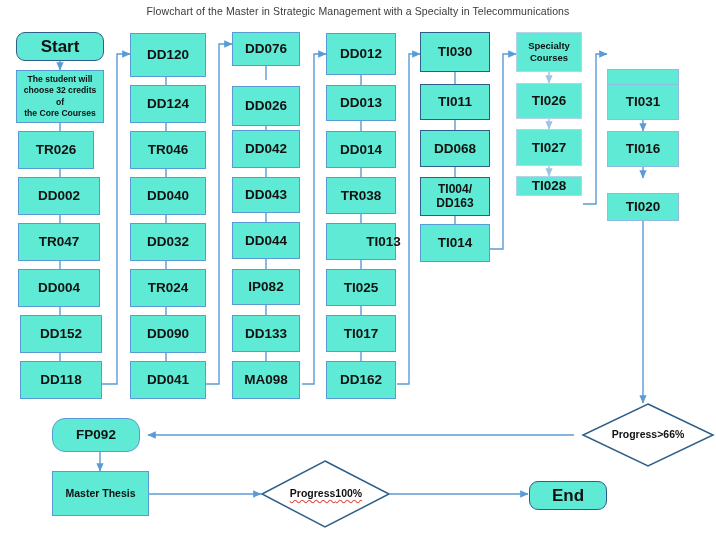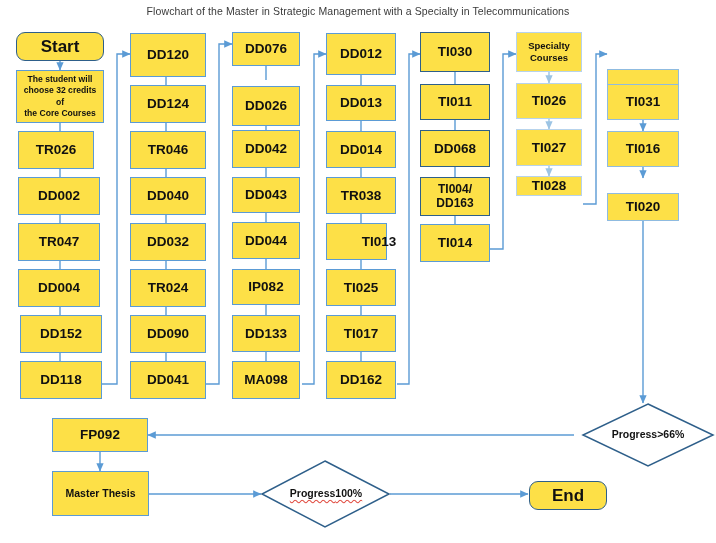--- a/index.html
+++ b/index.html
@@ -12,21 +12,21 @@
   #wires{position:absolute;left:0;top:0;width:716px;height:543px;pointer-events:none;}
 
   .title{
     position:absolute;left:0;top:5px;width:716px;text-align:center;
     font-size:10.5px;color:#3a3a3a;letter-spacing:.1px;
   }
 
   .node{
     position:absolute;box-sizing:border-box;
     display:flex;align-items:center;justify-content:center;
-    text-align:center;background:#fde047;
+    text-align:center;background:#5eead4;
     border:1.4px solid #5b9bd5;
     font-size:13.5px;font-weight:bold;line-height:1.12;
     color:#111111;
   }
   .node.dark{border-color:#2e5f8a;border-width:1.6px;}
   .node.pale{border-color:#b7d3ec;}
   .node.mid{border-color:#8fbbe0;}
   .node.term{border:1.8px solid #2e5f8a;border-radius:9px;font-size:17px;}
   .node.small{font-size:9.5px;font-weight:bold;line-height:1.25;}
   .node.tiny{font-size:8.6px;font-weight:bold;line-height:1.3;padding:0 4px;}
@@ -167,21 +167,21 @@
   <div class="node" style="left:232px;top:177px;width:68px;height:36px;">DD043</div>
   <div class="node" style="left:232px;top:222px;width:68px;height:37px;">DD044</div>
   <div class="node" style="left:232px;top:269px;width:68px;height:36px;">IP082</div>
   <div class="node" style="left:232px;top:315px;width:68px;height:37px;">DD133</div>
   <div class="node" style="left:232px;top:361px;width:68px;height:38px;">MA098</div>
 
   <div class="node" style="left:326px;top:33px;width:70px;height:42px;">DD012</div>
   <div class="node" style="left:326px;top:85px;width:70px;height:36px;">DD013</div>
   <div class="node" style="left:326px;top:131px;width:70px;height:37px;">DD014</div>
   <div class="node" style="left:326px;top:177px;width:70px;height:37px;">TR038</div>
-  <div class="node" style="left:326px;top:223px;width:61px;height:37px;padding-left:45px;">TI013</div>
+  <div class="node" style="left:326px;top:223px;width:70px;height:37px;padding-left:45px;">TI013</div>
   <div class="node" style="left:326px;top:269px;width:70px;height:37px;">TI025</div>
   <div class="node" style="left:326px;top:315px;width:70px;height:37px;">TI017</div>
   <div class="node" style="left:326px;top:361px;width:70px;height:38px;">DD162</div>
 
   <div class="node dark" style="left:420px;top:32px;width:70px;height:40px;">TI030</div>
   <div class="node dark" style="left:420px;top:84px;width:70px;height:36px;">TI011</div>
   <div class="node dark" style="left:420px;top:130px;width:70px;height:37px;">DD068</div>
   <div class="node dark two" style="left:420px;top:177px;width:70px;height:39px;">
     <div>
       <div>TI004/</div>
@@ -211,17 +211,17 @@
       <span>&gt;66%</span>
     </div>
   </div>
   <div class="diamond" style="left:262px;top:461px;width:128px;height:66px;">
     <div class="dlabel">
       <span class="sq">Progress</span>
       <span class="sq">100%</span>
     </div>
   </div>
 
-  <div class="node" style="left:52px;top:418px;width:96px;height:34px;">FP092</div>
+  <div class="node" style="left:52px;top:418px;width:88px;height:34px;border-radius:13px;">FP092</div>
   <div class="node reg" style="left:52px;top:471px;width:97px;height:45px;">Master Thesis</div>
   <div class="node term" style="left:529px;top:481px;width:78px;height:29px;">End</div>
 
 </div>
 
 </body></html>

